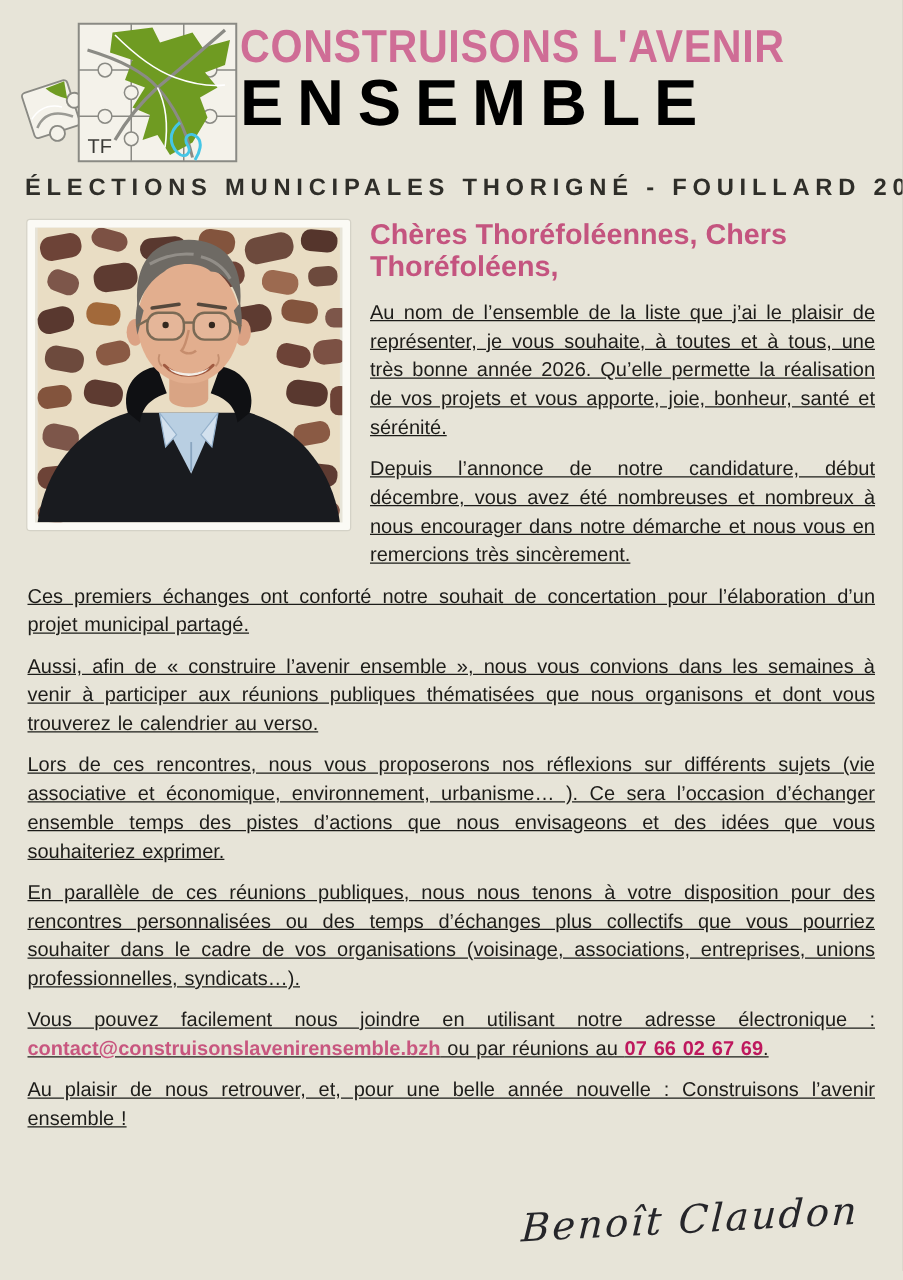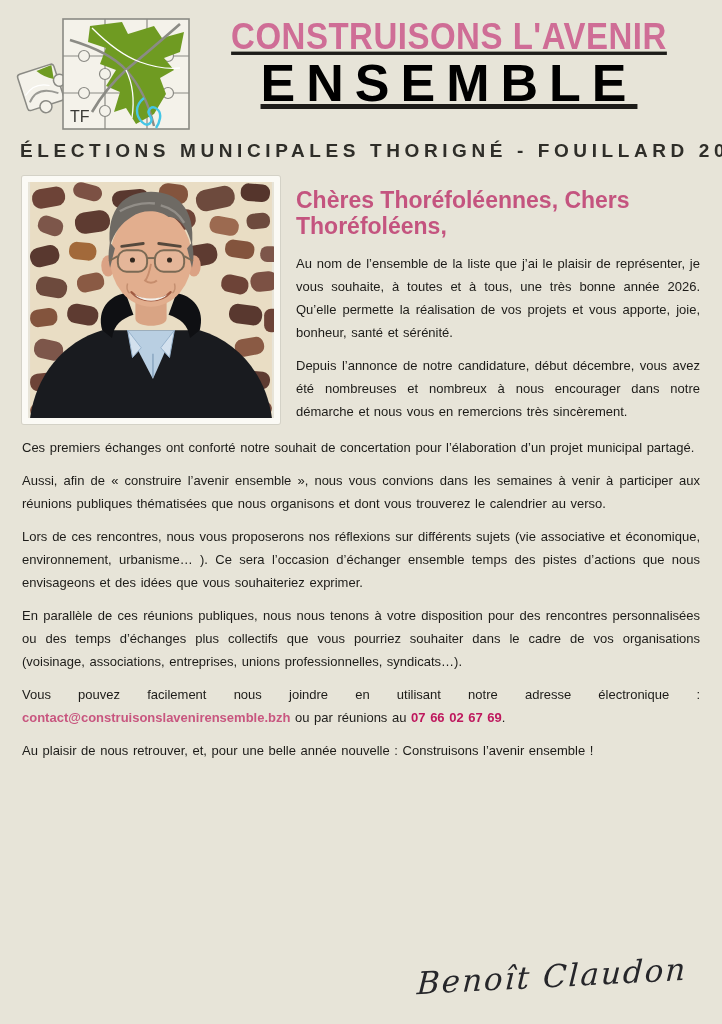--- a/index.html
+++ b/index.html
@@ -8,21 +8,21 @@
     position:relative;
     width:722px;height:1024px;
     margin:0 auto;
     background:#e7e4d8;
     font-family:"Liberation Sans", sans-serif;
     color:#1d1c19;
     overflow:hidden;
   }
   
   .logo{position:absolute;left:14px;top:14px;width:180px;height:130px;}
-  .titleblock{position:absolute;left:192px;top:18px;width:514px;text-align:center;text-decoration:underline;}
+  .titleblock{position:absolute;left:192px;top:18px;width:514px;text-align:left;}
   .title-line1{
     color:#cf6d96;font-weight:bold;font-size:33px;letter-spacing:0.5px;
     line-height:1.05;white-space:nowrap;transform:scale(1.0,1.12);transform-origin:top left;
   }
   .title-line2{
     color:#000000;font-weight:bold;font-size:52px;letter-spacing:11px;
     line-height:0.95;margin-top:6px;white-space:nowrap;
   }
   .subtitle{
     position:absolute;left:20px;top:140px;width:682px;
@@ -33,25 +33,25 @@
   .content{position:absolute;left:22px;top:172px;width:678px;}
   .photo-frame{
     float:left;width:246px;height:236px;
     border:6px solid #fbfaf5;border-radius:2px;
     margin:4px 16px 12px 0;
     box-shadow:0 0 0 1px rgba(0,0,0,0.08);
     overflow:hidden;
   }
   .salutation{
     color:#c4547f;font-weight:bold;font-size:23px;
-    margin:15px 0 12px 0;line-height:1.15;
+    margin:2px 0 12px 0;line-height:1.15;
   }
   .content p{
-    font-size:13px;line-height:23px;
-    text-align:justify;margin:0 0 10px 0;word-spacing:1px;
+    font-size:16px;line-height:23px;
+    text-align:justify;margin:0 0 10px 0;word-spacing:1px;text-decoration:underline;
   }
   .fullwidth{clear:both;}
   .pink-link{color:#c8567f;font-weight:bold;text-decoration:none;}
   .pink-strong{color:#be185d;font-weight:bold;}
   .signature{
     position:absolute;right:34px;top:958px;
     font-family:"DejaVu Serif", serif;font-style:italic;
     font-size:31px;color:#26262a;
     transform:rotate(-3deg) skewX(-6deg);
     letter-spacing:2px;white-space:nowrap;

